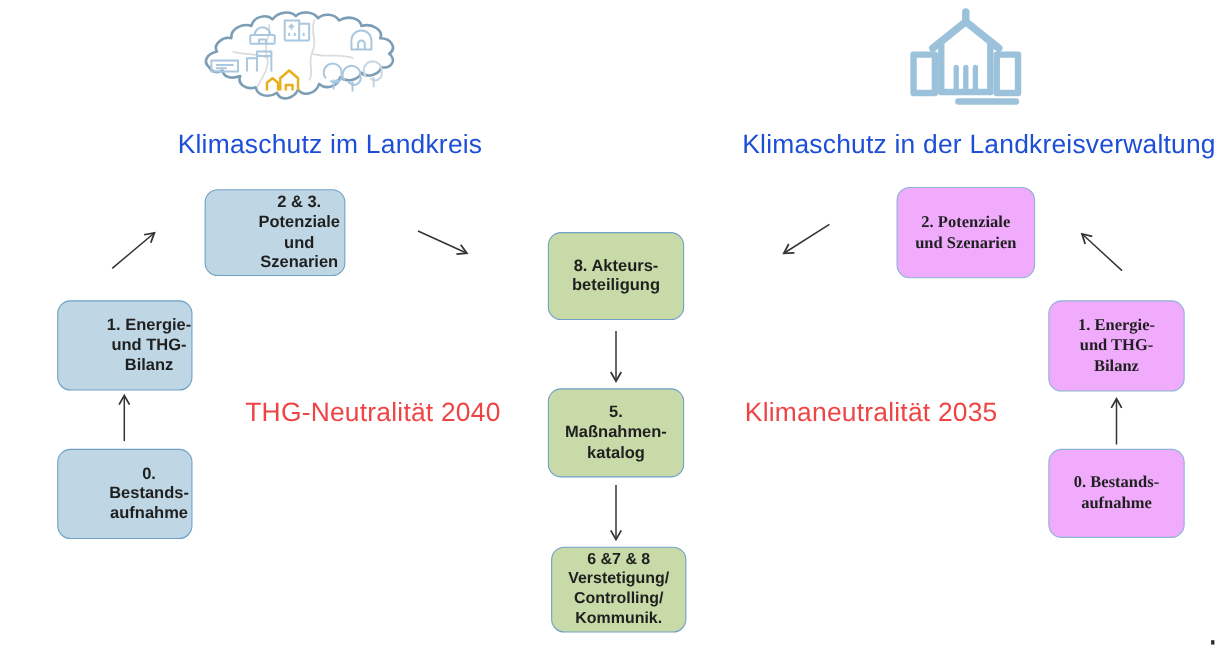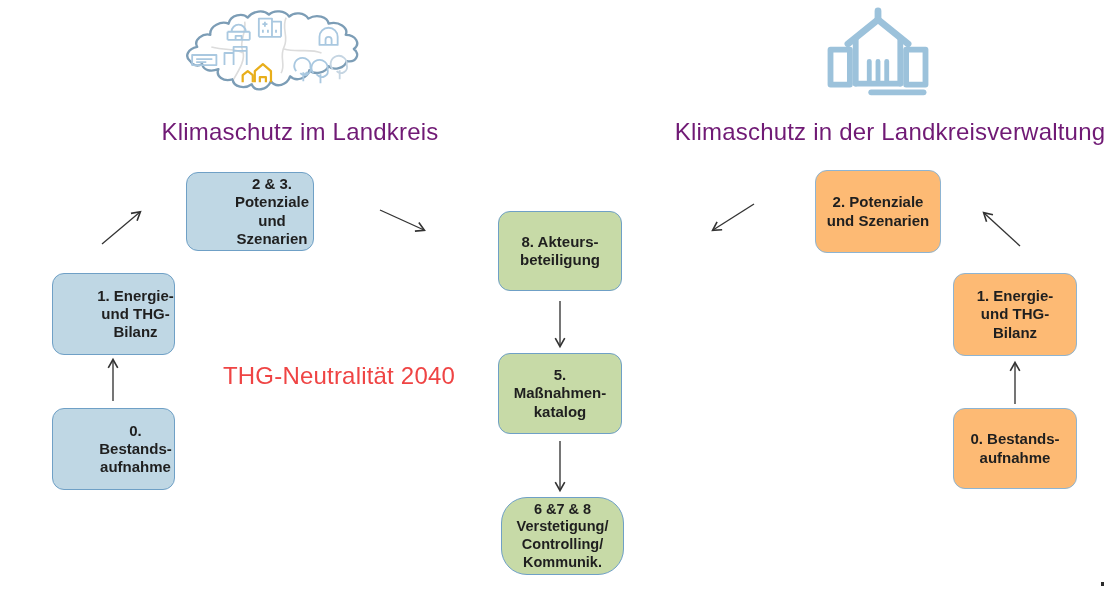--- a/index.html
+++ b/index.html
@@ -2,42 +2,42 @@
 <html><head>
 <meta charset="utf-8">
 <style>
   html,body { margin:0; padding:0; background:#ffffff; }
   .canvas {
     position:relative; width:1109px; height:602px; background:#ffffff;
     font-family:"Liberation Sans", sans-serif; overflow:hidden;
   }
   .icon-wrap { position:absolute; }
   .heading {
-    position:absolute; color:#701a75; font-size:24px; line-height:30px;
+    position:absolute; color:#1d4ed8; font-size:24px; line-height:30px;
     text-align:center; letter-spacing:0.2px;
   }
   .goal {
     position:absolute; color:#ef4444; font-size:24px; line-height:30px;
     text-align:center; letter-spacing:0.2px;
   }
   .box {
     position:absolute; display:flex; align-items:center; justify-content:center;
     text-align:center; white-space:pre-line; box-sizing:border-box;
     font-weight:bold; font-size:15px; line-height:1.22; color:#1F1F1F;
     border-radius:12px; border:1.7px solid #6FA0C6;
   }
   .box.blue   { background:#BFD7E4; border-color:#6FA0C6;padding-left:44px; }
   .box.green  { background:#C7DAA7; border-color:#6FA0C6; }
-  .box.yellow { background:#fdba74; border-color:#8DB4D2; }
+  .box.yellow { background:#f0abfc; border-color:#8DB4D2;font-family:Liberation Serif, serif; }
   .b-l23 { left:186px; top:172px; width:128px; height:79px; }
   .b-l1  { left:52px;  top:273px; width:123px; height:82px; }
   .b-l0  { left:52px;  top:408px; width:123px; height:82px; }
   .b-c4  { left:498px; top:211px; width:124px; height:80px; }
   .b-c5  { left:498px; top:353px; width:124px; height:81px; }
-  .b-c678{ left:501px; top:497px; width:123px; height:78px; font-size:14.5px;border-radius:26px; }
+  .b-c678{ left:501px; top:497px; width:123px; height:78px; font-size:14.5px; }
   .b-r2  { left:815px; top:170px; width:126px; height:83px; }
   .b-r1  { left:953px; top:273px; width:124px; height:83px; }
   .b-r0  { left:953px; top:408px; width:124px; height:81px; }
   .arrow-layer { position:absolute; left:0; top:0; pointer-events:none; }
   .stray-mark { position:absolute; left:1101px; top:582px; width:3px; height:4px; background:#2b2b2b; }
 </style>
 </head>
 <body>
 
 <div class="canvas">
@@ -89,20 +89,21 @@
         <path d="M94,44 h20 v36 h-20 z" stroke-width="6"></path>
         <path d="M58,88 H112" stroke-width="6"></path>
       </g>
     </svg>
   </div>
 
   <div class="heading" style="left:100px; top:117px; width:400px;">Klimaschutz im Landkreis</div>
   <div class="heading" style="left:660px; top:117px; width:460px;">Klimaschutz in der Landkreisverwaltung</div>
 
   <div class="goal" style="left:199px; top:361px; width:280px;">THG-Neutralität 2040</div>
+  <div class="goal" style="left:652px; top:361px; width:280px;">Klimaneutralität 2035</div>
 
   <div class="box blue b-l0">0. Bestands-
 aufnahme</div>
   <div class="box blue b-l1">1. Energie-
 und THG-
 Bilanz</div>
   <div class="box blue b-l23">2 &amp; 3.
 Potenziale
 und Szenarien</div>
 

